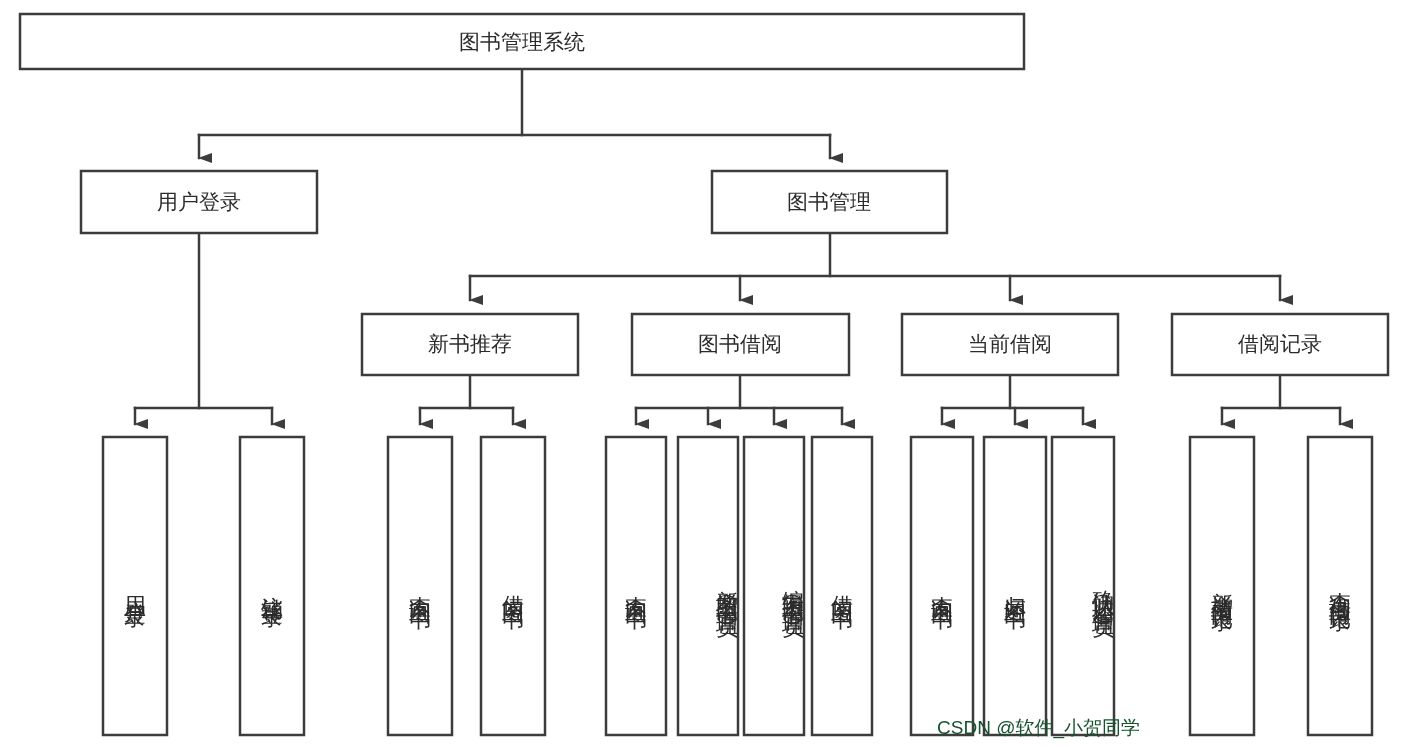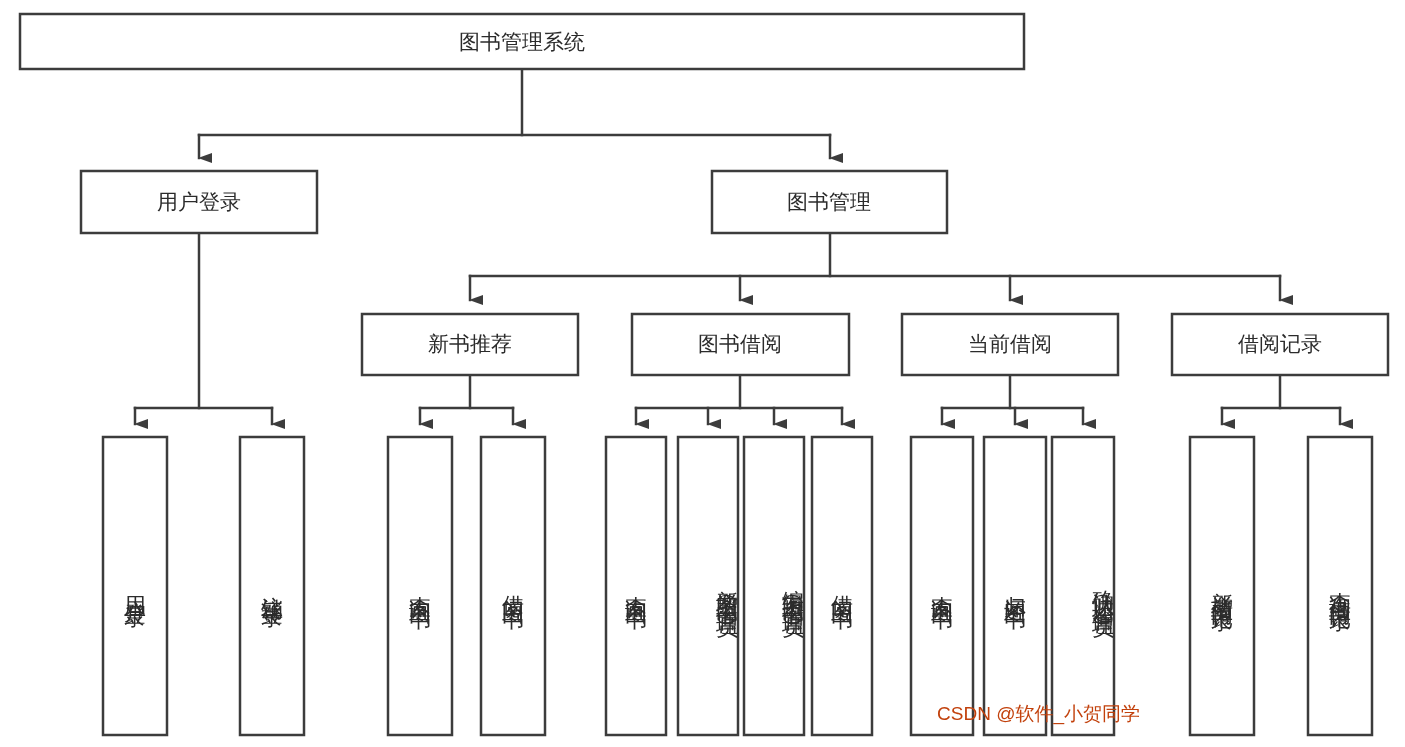--- a/index.html
+++ b/index.html
@@ -53,24 +53,24 @@
     line-height: 1.0;
     color: #2b2b2b;
     letter-spacing: 4px;
     text-align: center;
     white-space: nowrap;
     pointer-events: none;
   }
   .watermark {
     position: absolute;
     right: 8px;
-    bottom: 20px;
+    bottom: 6px;
     font-family: "Liberation Sans", "DejaVu Sans", sans-serif;
     font-size: 19px;
-    color: #c2410c;
+    color: #14532d;
     white-space: nowrap;
     text-align: right;
   }
 </style>
 </head>
 <body>
 
 <div id="diagram-root">
 
   <svg class="canvas" viewBox="0 0 1405 747">

